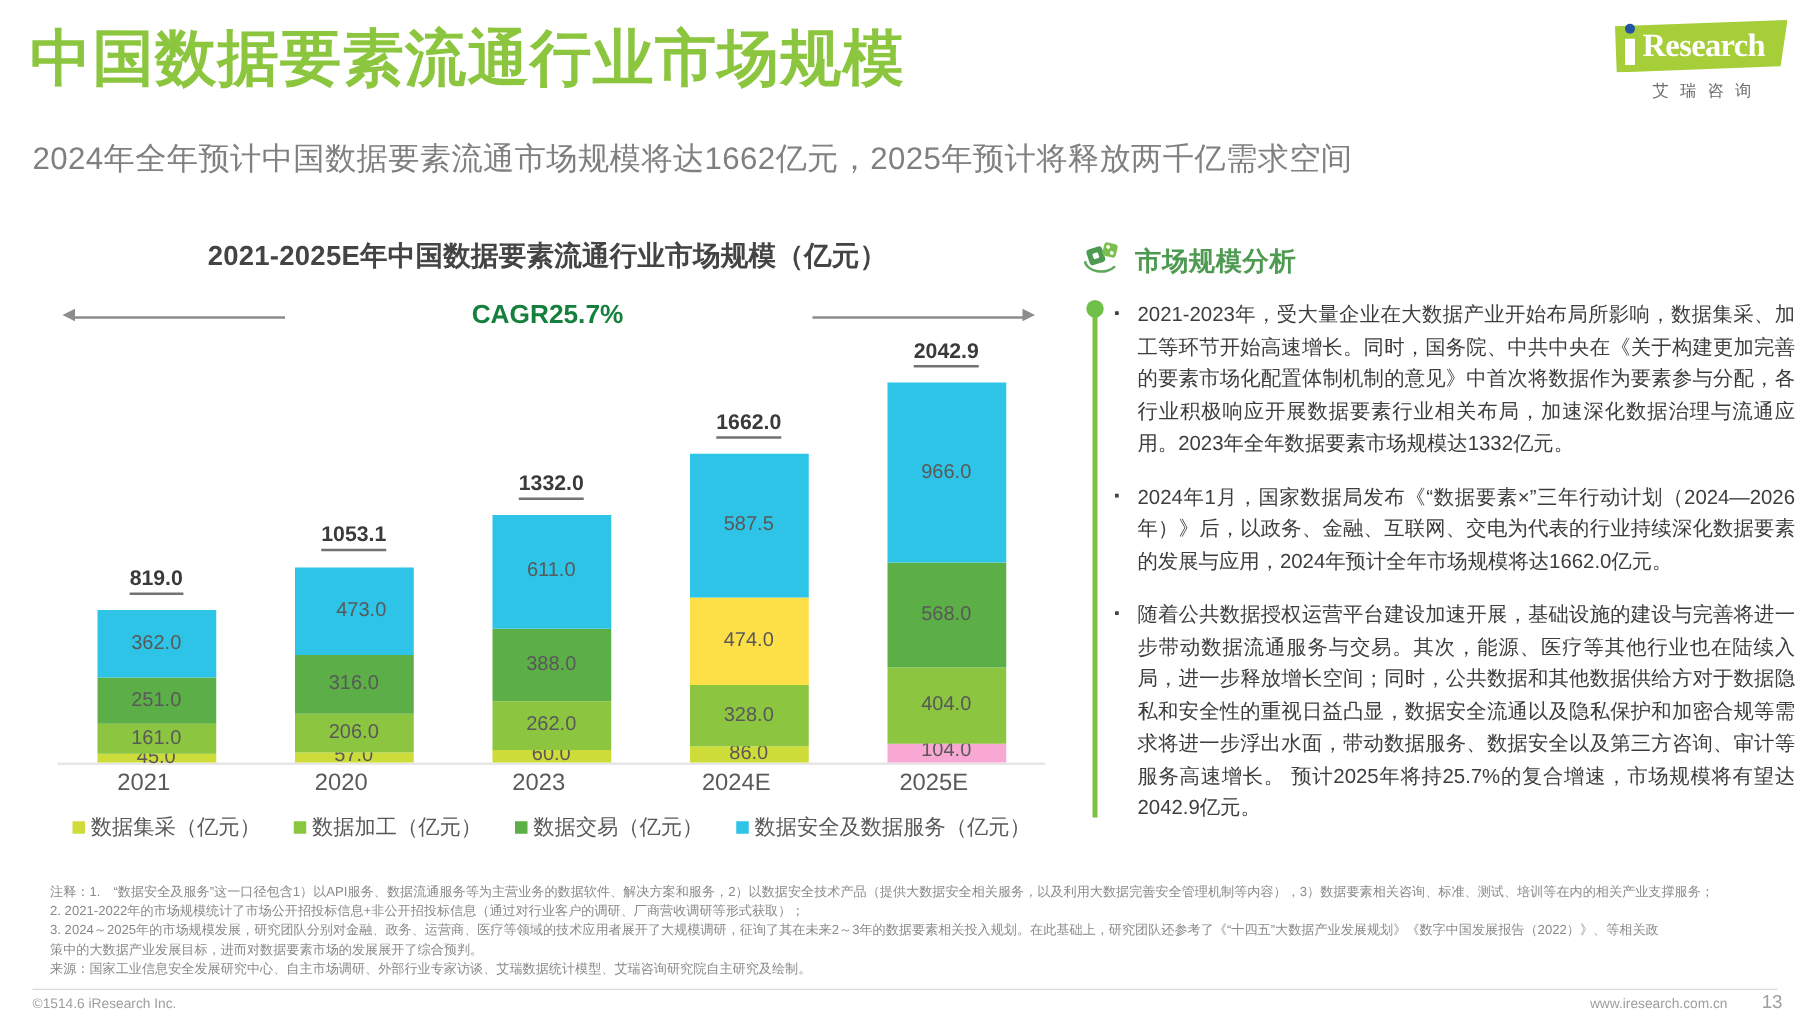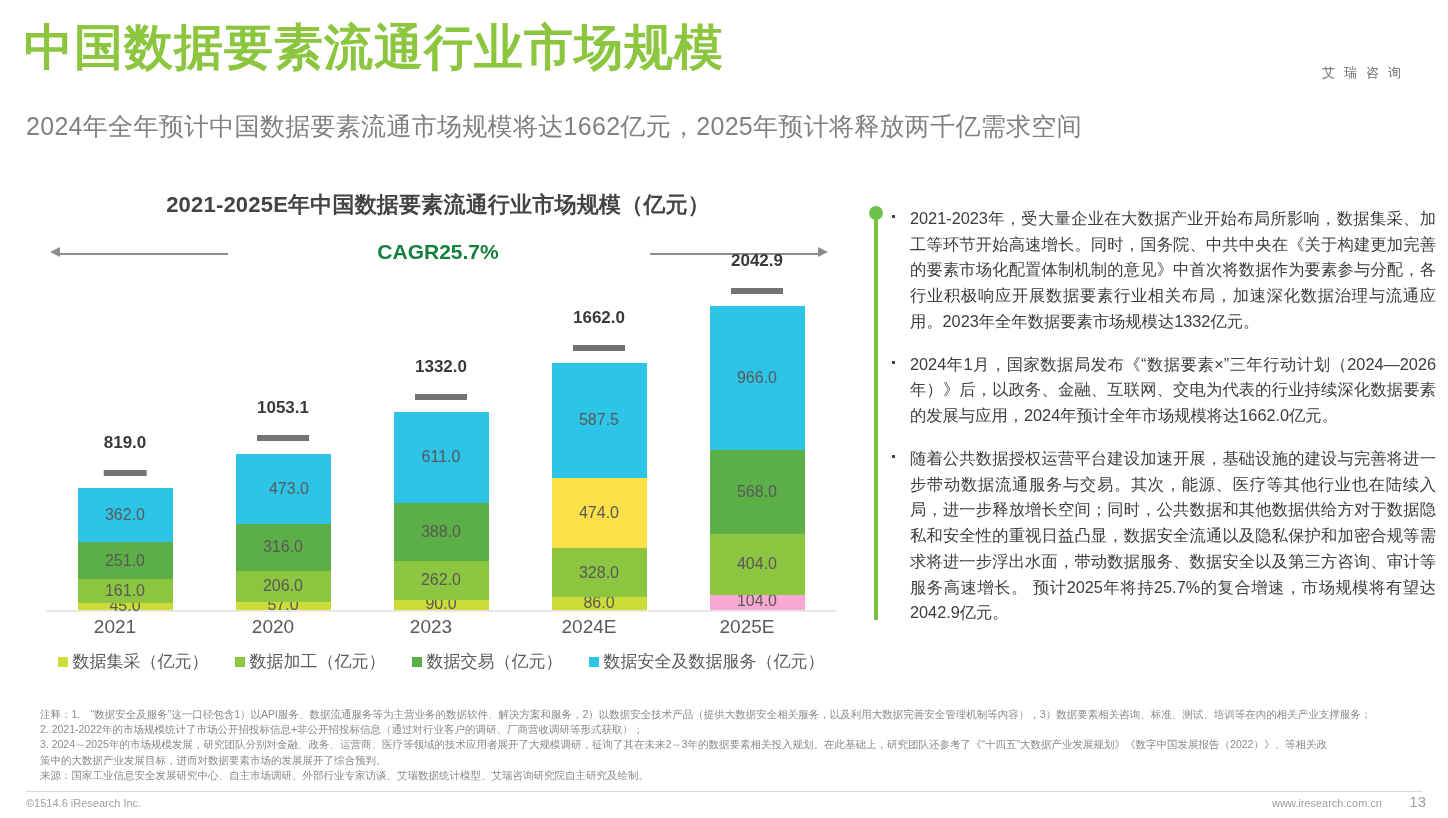--- a/index.html
+++ b/index.html
@@ -84,21 +84,21 @@
     position: absolute; left: 18px; bottom: 2px; width: 790px; height: 328px;
     display: flex; align-items: flex-end; justify-content: space-around;
   }
   .bar-col { position: relative; width: 95px; display: flex; flex-direction: column-reverse; }
   .seg { position: relative; width: 100%; display: flex; align-items: center; justify-content: center; }
   .seg-label { font-size: 16px; color: #595959; white-space: nowrap; }
   .seg-label.tight { position: relative; top: -1px; }
   .total-label {
     position: absolute; left: 50%; transform: translateX(-50%);
     font-size: 17px; font-weight: 700; color: #3a3a3a;
-    border-bottom: 6px solid #737373; padding-bottom: 17px; white-space: nowrap;
+    border-bottom: 2px solid #737373; padding-bottom: 1px; white-space: nowrap;
   }
 
   .xaxis {
     position: absolute; left: 18px; top: 426px; width: 790px; height: 26px;
     display: flex; justify-content: space-around;
   }
   .xtick { width: 95px; text-align: center; font-size: 19px; color: #595959; }
 
   .legend {
     position: absolute; left: 6px; top: 460px; width: 834px;
@@ -142,20 +142,26 @@
 </style>
 </head>
 <body>
 
 <div class="slide">
 
   <div class="page-title">中国数据要素流通行业市场规模</div>
   <div class="page-subtitle">2024年全年预计中国数据要素流通市场规模将达1662亿元，2025年预计将释放两千亿需求空间</div>
 
   <div class="logo-wrap">
+    <div class="logo-mark">
+      <div class="logo-quad"></div>
+      <div class="logo-i-dot"></div>
+      <div class="logo-i-stem"></div>
+      <div class="logo-word">Research</div>
+    </div>
     <div class="logo-cn">艾瑞咨询</div>
   </div>
 
   <div class="chart-panel">
     <div class="chart-title">2021-2025E年中国数据要素流通行业市场规模（亿元）</div>
 
     <div class="cagr-row">
       <div class="arrow-line arrow-left"></div>
       <div class="arrow-head left"></div>
       <div class="cagr-label">CAGR25.7%</div>
@@ -191,21 +197,21 @@
             <div class="seg" style="height: 47.0233px; background: rgb(91, 175, 70);">
               <span class="seg-label">316.0</span>
             </div>
             <div class="seg" style="height: 70.3862px; background: rgb(45, 196, 232); padding-left: 12px;">
               <span class="seg-label">473.0</span>
             </div>
             <div class="total-label" style="bottom: 168.546px;">1053.1</div>
           </div>
           <div class="bar-col">
             <div class="seg" style="height: 10.4166px; background: rgb(205, 220, 57);">
-              <span class="seg-label tight">90.0</span>
+              <span class="seg-label tight">60.0</span>
             </div>
             <div class="seg" style="height: 38.9877px; background: rgb(140, 197, 64);">
               <span class="seg-label">262.0</span>
             </div>
             <div class="seg" style="height: 57.7375px; background: rgb(91, 175, 70);">
               <span class="seg-label">388.0</span>
             </div>
             <div class="seg" style="height: 90.9217px; background: rgb(45, 196, 232);">
               <span class="seg-label">611.0</span>
             </div>
@@ -265,20 +271,37 @@
           <span class="legend-text">数据交易（亿元）</span>
         </div>
         <div class="legend-item">
           <span class="legend-swatch" style="background: rgb(45, 196, 232);"></span>
           <span class="legend-text">数据安全及数据服务（亿元）</span>
         </div>
       </div>
   </div>
 
   <div class="analysis">
+    <div class="analysis-head">
+      <span>
+        <svg width="30" height="28" viewBox="0 0 30 28" aria-hidden="true">
+          <path d="M2 16 a13 9 0 0 0 24 4" fill="none" stroke="#5FA85E" stroke-width="2"></path>
+          <g transform="rotate(-18 11 11)">
+            <rect x="4" y="5" width="13" height="13" rx="2.5" fill="#4E9A51"></rect>
+            <rect x="8.2" y="9.2" width="4.6" height="4.6" rx="1" fill="#ffffff"></rect>
+          </g>
+          <g transform="rotate(14 22 7)">
+            <rect x="16.5" y="1.5" width="11" height="11" rx="2.5" fill="#7BBF4F"></rect>
+            <circle cx="20" cy="5" r="1.5" fill="#ffffff"></circle>
+            <circle cx="24" cy="9" r="1.5" fill="#ffffff"></circle>
+          </g>
+        </svg>
+      </span>
+      <span class="analysis-title">市场规模分析</span>
+    </div>
     <div class="analysis-body">
       <div class="timeline"></div>
       <div class="timeline-dot"></div>
       <div id="bullets">
           <div class="bullet">
             <span class="bullet-dot"></span>
             <div class="bullet-text">2021-2023年，受大量企业在大数据产业开始布局所影响，数据集采、加工等环节开始高速增长。同时，国务院、中共中央在《关于构建更加完善的要素市场化配置体制机制的意见》中首次将数据作为要素参与分配，各行业积极响应开展数据要素行业相关布局，加速深化数据治理与流通应用。2023年全年数据要素市场规模达1332亿元。</div>
           </div>
           <div class="bullet">
             <span class="bullet-dot"></span>

